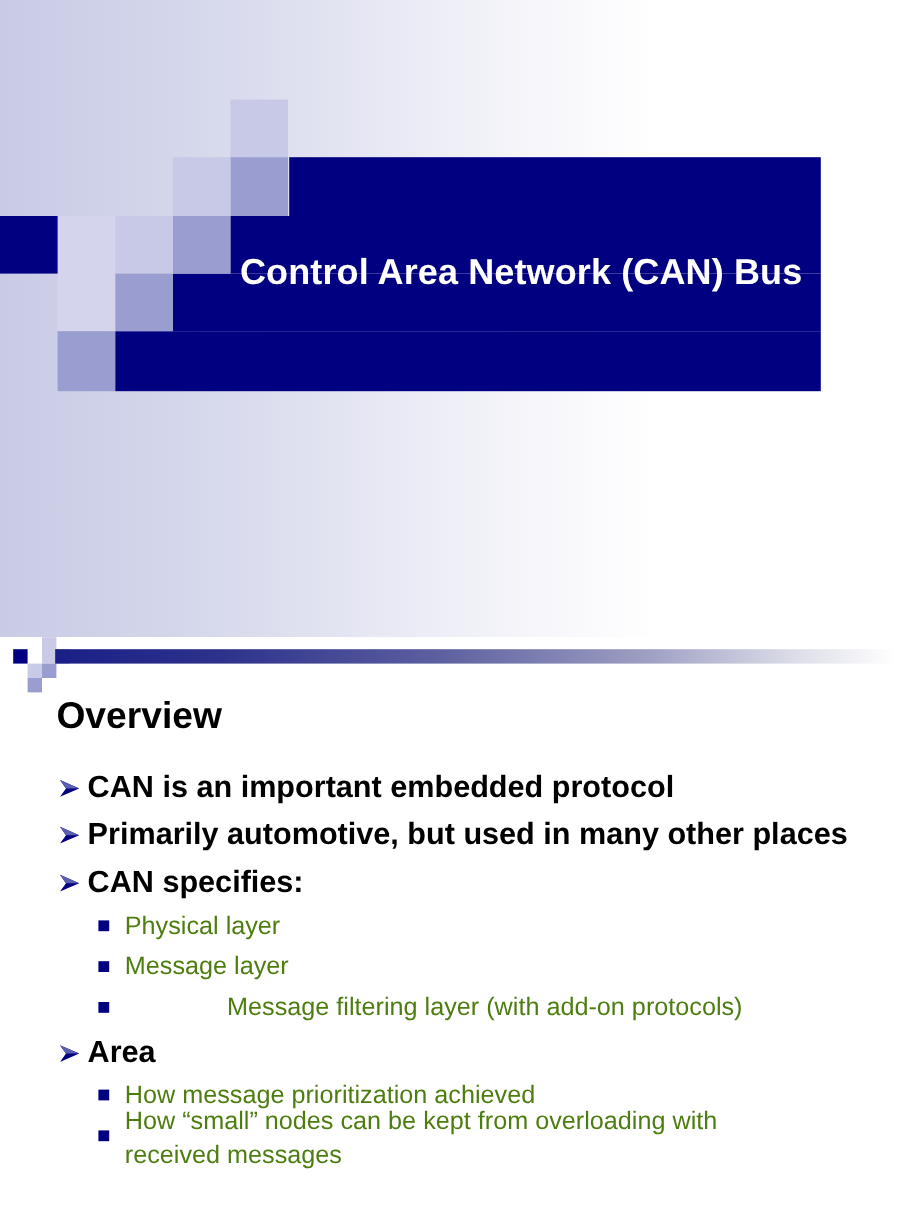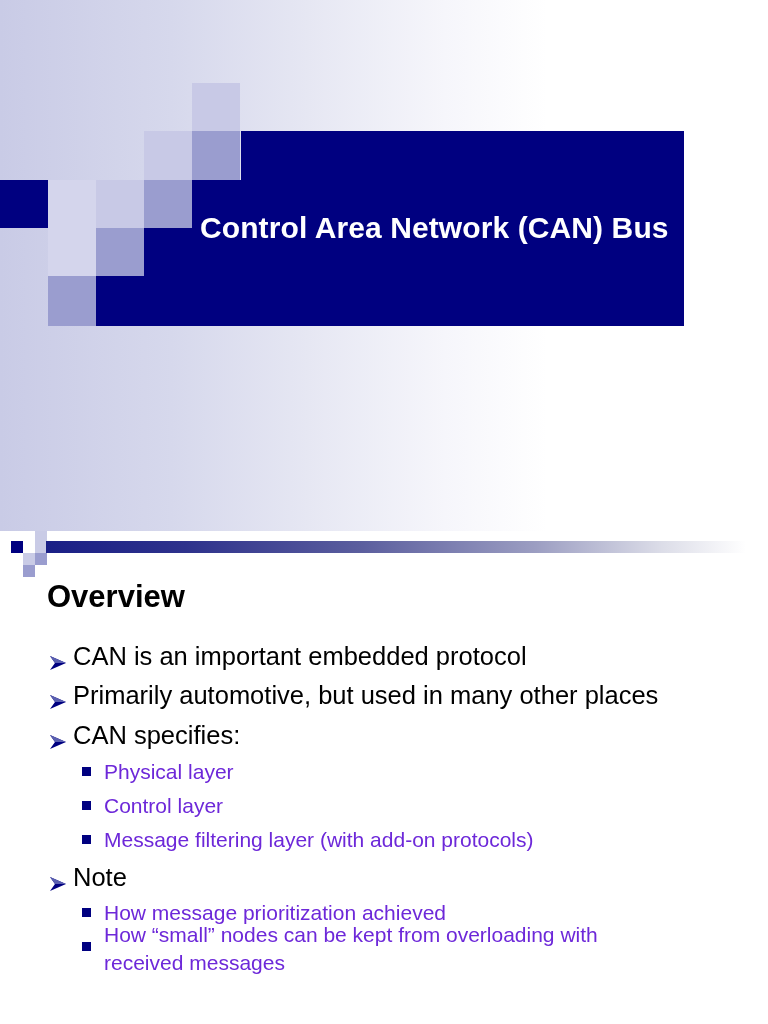--- a/index.html
+++ b/index.html
@@ -38,27 +38,27 @@
     .s-navy { background: #000080; }
     .s-lt { background: #c9cbe6; }
     .s-med { background: #9a9dcf; }
     .s-wh { background: #ffffff; }
     .heading {
       position: absolute; left: 47px; top: 48px;
       font-size: 31px; font-weight: bold; color: #000000;
     }
     .l1 {
       position: absolute; left: 49px; font-size: 25.5px; color: #000000;
-      white-space: nowrap; display: flex; align-items: flex-end;
+      white-space: nowrap; display: flex; align-items: center; font-weight: bold;
     }
     .arrow { width: 18px; height: 16px; margin-right: 6px; display: inline-block; }
     .sqb {
       position: absolute; left: 82px; width: 9px; height: 9px; background: #000080;
     }
-    .l2text { position: absolute; left: 104px; font-size: 21px; color: #6d28d9; line-height: 28px; width: 600px; }
+    .l2text { position: absolute; left: 104px; font-size: 21px; color: #4d7c0f; line-height: 28px; width: 600px; }
   </style>
 </head>
 <body>
 
 <div class="slide1">
 
   <div class="band" style="left:241px; top:131px; width:527px; height:49px;"></div>
   <div class="band" style="left:192px; top:180px; width:576px; height:48px;"></div>
   <div class="band" style="left:144px; top:228px; width:624px; height:48px;"></div>
   <div class="band" style="left:96px; top:276px; width:672px; height:50px;"></div>
@@ -112,31 +112,31 @@
       <polygon points="1,1 17,8 1,15 6,8" fill="#000080"></polygon>
       <polygon points="1,1 17,8 6,8" fill="#5a5fb0"></polygon>
     </svg>
     <span>Primarily automotive, but used in many other places</span>
   </div>
 
   <div class="sqb" style="top:236px;"></div>
   <div class="l2text" style="top:227px;">Physical layer</div>
 
   <div class="sqb" style="top:270px;"></div>
-  <div class="l2text" style="top:261px;">Control layer</div>
+  <div class="l2text" style="top:261px;">Message layer</div>
 
   <div class="sqb" style="top:304px;"></div>
-  <div class="l2text" style="top:295px;">Message filtering layer (with add-on protocols)</div>
+  <div class="l2text" style="top:295px;text-align:center;">Message filtering layer (with add-on protocols)</div>
 
   <div class="l1" style="top:332px;">
     <svg class="arrow" viewBox="0 0 18 16">
       <polygon points="1,1 17,8 1,15 6,8" fill="#000080"></polygon>
       <polygon points="1,1 17,8 6,8" fill="#5a5fb0"></polygon>
     </svg>
-    <span>Note</span>
+    <span>Area</span>
   </div>
 
   <div class="sqb" style="top:377px;"></div>
   <div class="l2text" style="top:368px;">How message prioritization achieved</div>
 
   <div class="sqb" style="top:411px;"></div>
   <div class="l2text" style="top:390px; width:570px;">How “small” nodes can be kept from overloading with received messages</div>
 </div>
 
 </body></html>

